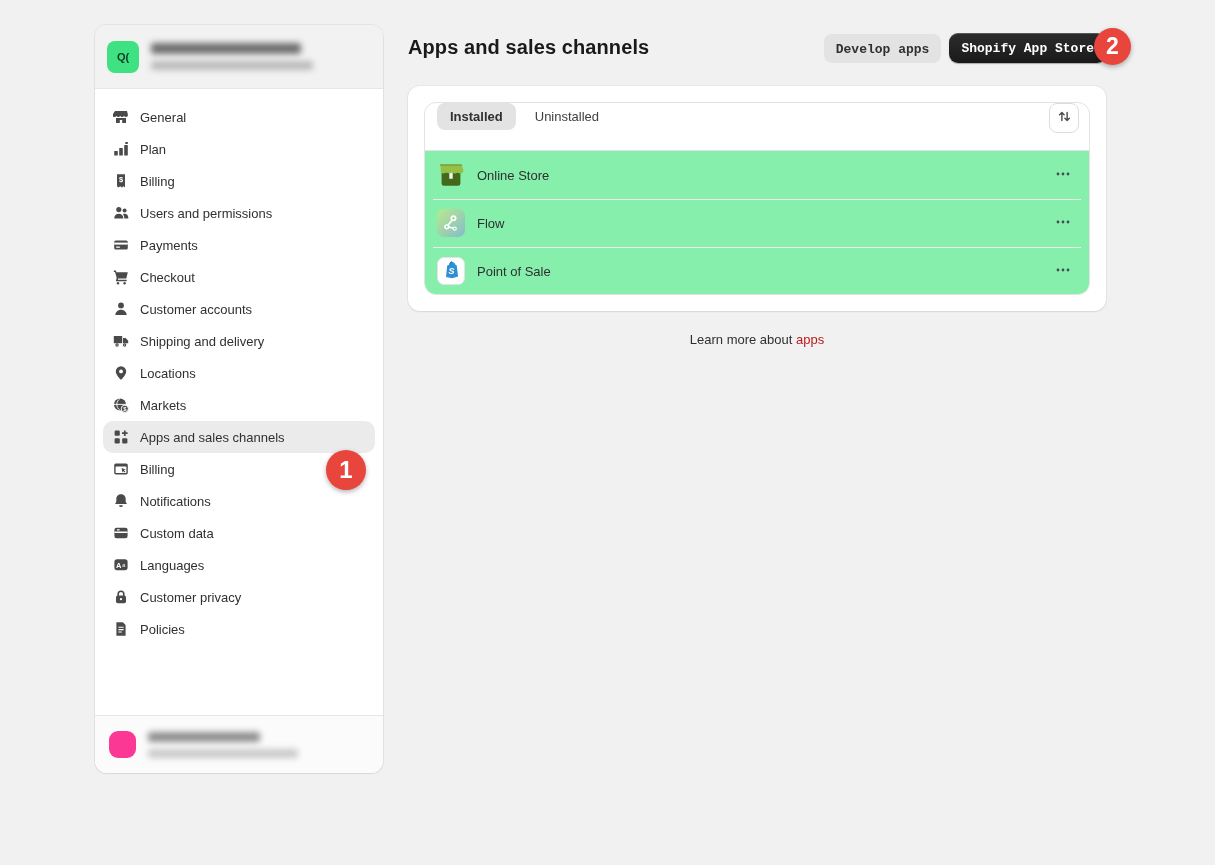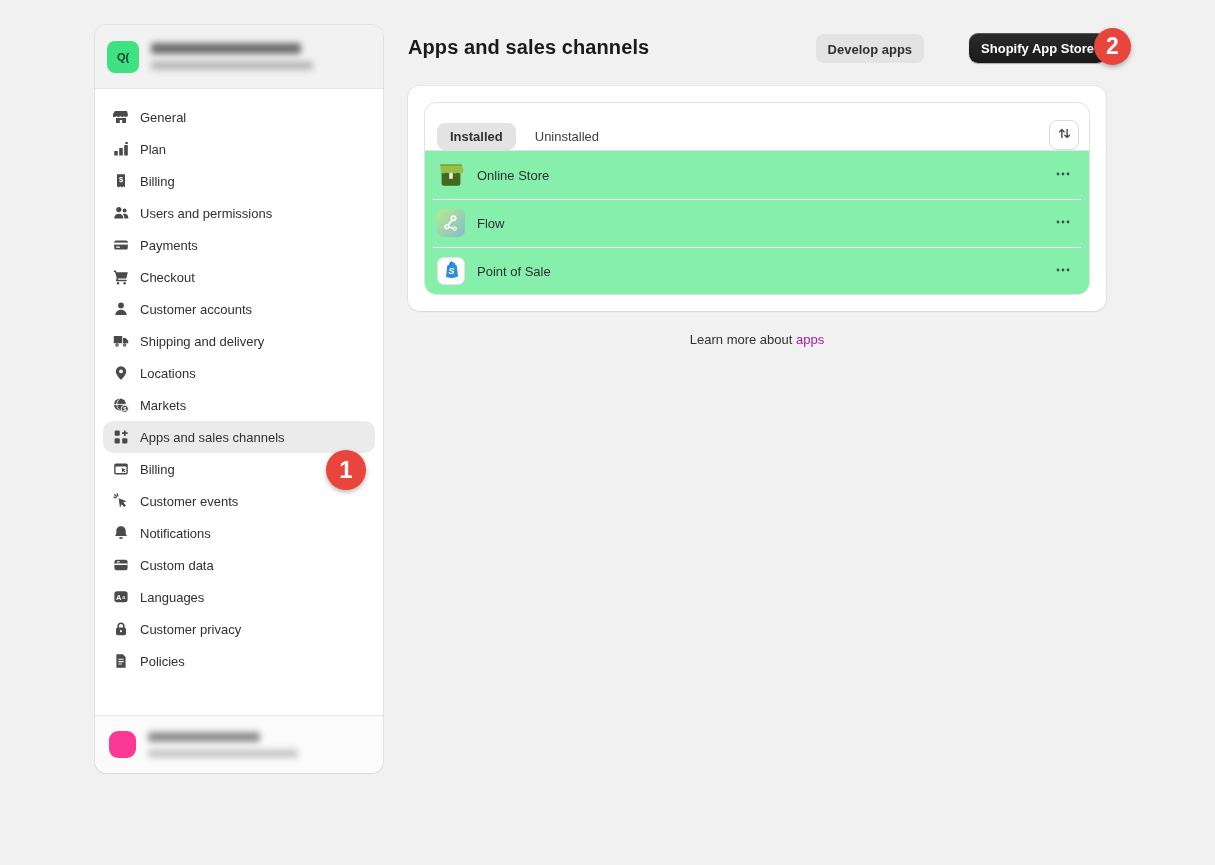--- a/index.html
+++ b/index.html
@@ -58,39 +58,39 @@
   .page-title {
     position: absolute; left: 408px; top: 36px;
     font-size: 20px; font-weight: 700; color: #1a1a1a; letter-spacing: .1px;
   }
   .header-actions {
     position: absolute; top: 33px; left: 866px; width: 240px;
     display: flex; justify-content: flex-end; align-items: center; gap: 8px;
   }
   .btn {
     height: 28px; padding: 8px 12px; border: none; border-radius: 8px;
-    font-family: Liberation Sans, sans-serif;
-    font-size: 13px; font-weight: 600; cursor: pointer; white-space: nowrap; margin-left: 37px;
+    font-family: Liberation Mono, monospace;
+    font-size: 13px; font-weight: 600; cursor: pointer; white-space: nowrap;
   }
   .btn.secondary { background: #e3e3e3; color: #303030; box-shadow: 0 1px 0 rgba(0,0,0,.05); }
   .btn.primary {
     height: 30px; background: linear-gradient(#2c2c2c, #1a1a1a); color: #fff;
     border-radius: 9px;
     box-shadow: inset 0 1px 0 rgba(255,255,255,.2), 0 1px 1px rgba(0,0,0,.3);
   }
 
   .card {
     position: absolute; left: 408px; top: 86px; width: 698px; height: 225px;
     background: #fff; border-radius: 12px; padding: 16px;
     box-shadow: 0 0 0 1px rgba(0,0,0,.04), 0 1px 2px rgba(0,0,0,.07);
   }
   .card-inner { height: 193px; border: 1px solid #e3e3e3; border-radius: 12px; overflow: hidden; background: #fff; }
   .tabs-row {
-    height: 48px; display: flex; align-items: flex-end;
-    padding: 0 10px 0 12px; border-bottom: 1px solid #e3e3e3;
+    height: 48px; display: flex; align-items: flex-start;
+    padding: 0 10px 8px 12px; border-bottom: 1px solid #e3e3e3;
   }
   .tab {
     font-size: 13px; font-weight: 600; color: #303030;
     padding: 6px 13px; border-radius: 8px; margin-right: 6px; cursor: pointer;
   }
   .tab.selected { background: #e3e3e3; }
   .tab.unselected { font-weight: 500; color: #404040; }
   .sort-btn {
     margin-left: auto; width: 30px; height: 30px;
     border: 1px solid #dcdcdc; border-radius: 8px; background: #fff;
@@ -109,21 +109,21 @@
   .app-name { font-size: 13px; font-weight: 500; color: #303030; }
   .row-menu {
     margin-left: auto; width: 28px; height: 28px; border: none; background: transparent;
     display: flex; align-items: center; justify-content: center; cursor: pointer; border-radius: 6px;
   }
 
   .learn-more {
     position: absolute; left: 408px; top: 332px; width: 698px;
     text-align: center; font-size: 13px; color: #303030;
   }
-  .learn-more a { color: #a21caf; cursor: pointer; margin-top: 36px; }
+  .learn-more a { color: #b91c1c; cursor: pointer; margin-top: 36px; }
 
   
   .step-badge {
     position: absolute; border-radius: 50%; background: #e8453c; color: #fff;
     display: flex; align-items: center; justify-content: center;
     font-weight: 700; box-shadow: 0 2px 5px rgba(0,0,0,.3); z-index: 20;
   }
   .badge-1 { left: 326px; top: 450px; width: 40px; height: 40px; font-size: 24px; }
   .badge-2 { left: 1094px; top: 28px; width: 37px; height: 37px; font-size: 23px; }
 </style>
@@ -257,29 +257,20 @@
     </div>
     <div class="nav-item">
       <span class="nav-icon">
           <svg viewBox="0 0 16 16" fill="#4a4a4a">
             <rect x="1.2" y="2.4" width="13.6" height="11" rx="1.6"></rect>
             <rect x="2.6" y="5.4" width="10.8" height="6.6" rx=".6" fill="#fff"></rect>
             <path d="M8.6 7l4 1.5-1.7.7 1.4 1.4-.9.9L10 10.1l-.7 1.7z"></path>
           </svg>
         </span>
       <span class="nav-label">Billing</span>
-    </div>
-    <div class="nav-item">
-      <span class="nav-icon">
-          <svg viewBox="0 0 16 16" fill="#4a4a4a">
-            <path d="M5.6 5.2l8 3-3.4 1.4 2.8 2.8-1.7 1.7-2.8-2.8L7 14.7z"></path>
-            <path d="M4.2.9l.7 2.2M.9 4.2l2.2.7M1.7 1.7l1.7 1.6" stroke="#4a4a4a" stroke-width="1.3" fill="none" stroke-linecap="round"></path>
-          </svg>
-        </span>
-      <span class="nav-label">Customer events</span>
     </div>
     <div class="nav-item">
       <span class="nav-icon">
           <svg viewBox="0 0 16 16" fill="#4a4a4a">
             <path d="M8 1.2c2.6 0 4.7 2.1 4.7 4.7v2.9l1.2 2.3H2.1l1.2-2.3V5.9C3.3 3.3 5.4 1.2 8 1.2z"></path>
             <path d="M6.1 12.2a1.9 1.9 0 0 0 3.8 0z"></path>
           </svg>
         </span>
       <span class="nav-label">Notifications</span>
     </div>

